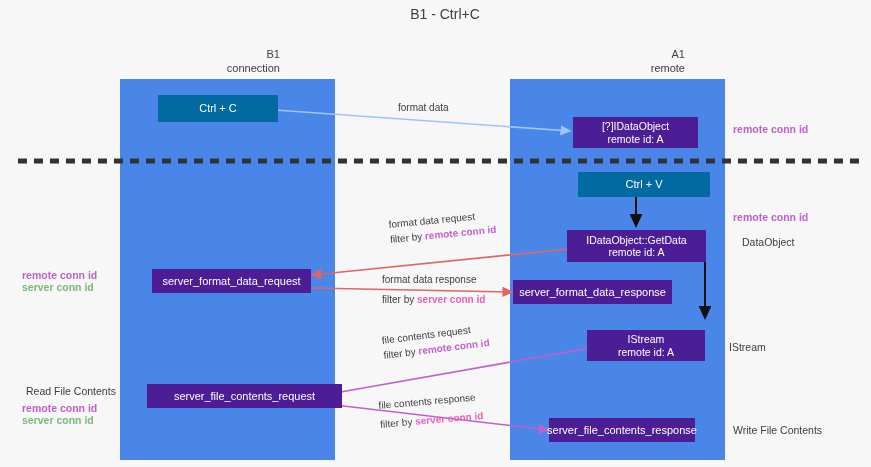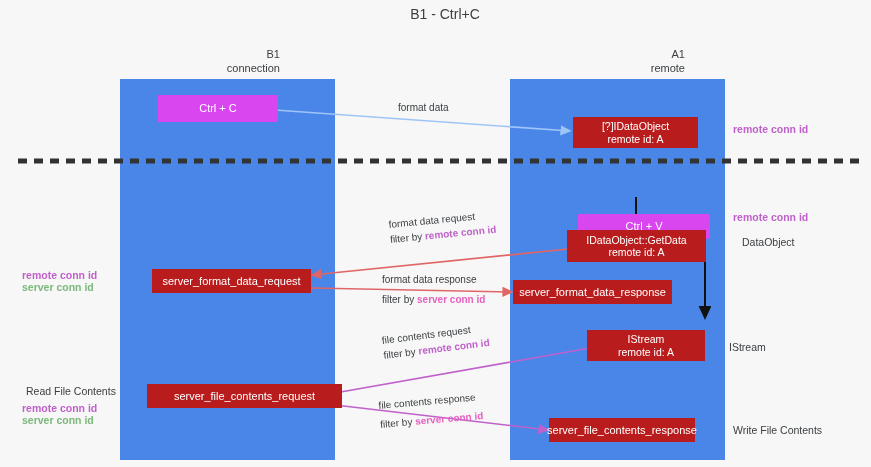--- a/index.html
+++ b/index.html
@@ -18,22 +18,22 @@
         align-items:center;justify-content:center;text-align:center;color:#ffffff;line-height:1.15;}
   .lane{position:absolute;background:#4a86e8;z-index:0;}
   .lane-title{position:absolute;z-index:2;text-align:right;font-size:11px;color:#3c4043;line-height:1.25;}
   .title{position:absolute;z-index:4;text-align:center;font-size:14px;color:#3c4043;line-height:1.45;}
   .ann{position:absolute;z-index:4;font-size:10.5px;line-height:1.3;white-space:nowrap;}
   .bold{font-weight:bold;}
   .purple{color:#c061cb;}
   .green-t{color:#7cb87c;}
   .dark{color:#3c4043;}
   .elabel{position:absolute;z-index:4;font-size:10px;color:#3c4043;white-space:nowrap;line-height:1.45;}
-  .green-box{background:#d946ef;}
-  .orange{background:#b91c1c;}
+  .green-box{background:#0369a1;}
+  .orange{background:#4c1d95;}
   .n-1l{font-size:11px;}
   .n-2l{font-size:10.5px;}
 </style>
 </head>
 <body>
 
 <div id="stage">
 
   <div class="title" style="left:335px;top:4px;width:220px;">
     <div>B1 - Ctrl+C</div>
@@ -86,21 +86,21 @@
 
   <div class="node green-box n-1l" style="left:158px;top:95px;width:120px;height:27px;">
     <span>Ctrl + C</span>
   </div>
 
   <div class="node orange n-2l" style="left:573px;top:117px;width:125px;height:31px;">
     <span>[?]IDataObject</span>
     <span>remote id: A</span>
   </div>
 
-  <div class="node green-box n-1l" style="left:578px;top:172px;width:132px;height:25px;margin-top:42px;">
+  <div class="node green-box n-1l" style="left:578px;top:172px;width:132px;height:25px;">
     <span>Ctrl + V</span>
   </div>
 
   <div class="node orange n-2l" style="left:567px;top:230px;width:139px;height:32px;">
     <span>IDataObject::GetData</span>
     <span>remote id: A</span>
   </div>
 
   <div class="node orange n-2l" style="left:587px;top:330px;width:118px;height:31px;">
     <span>IStream</span>

